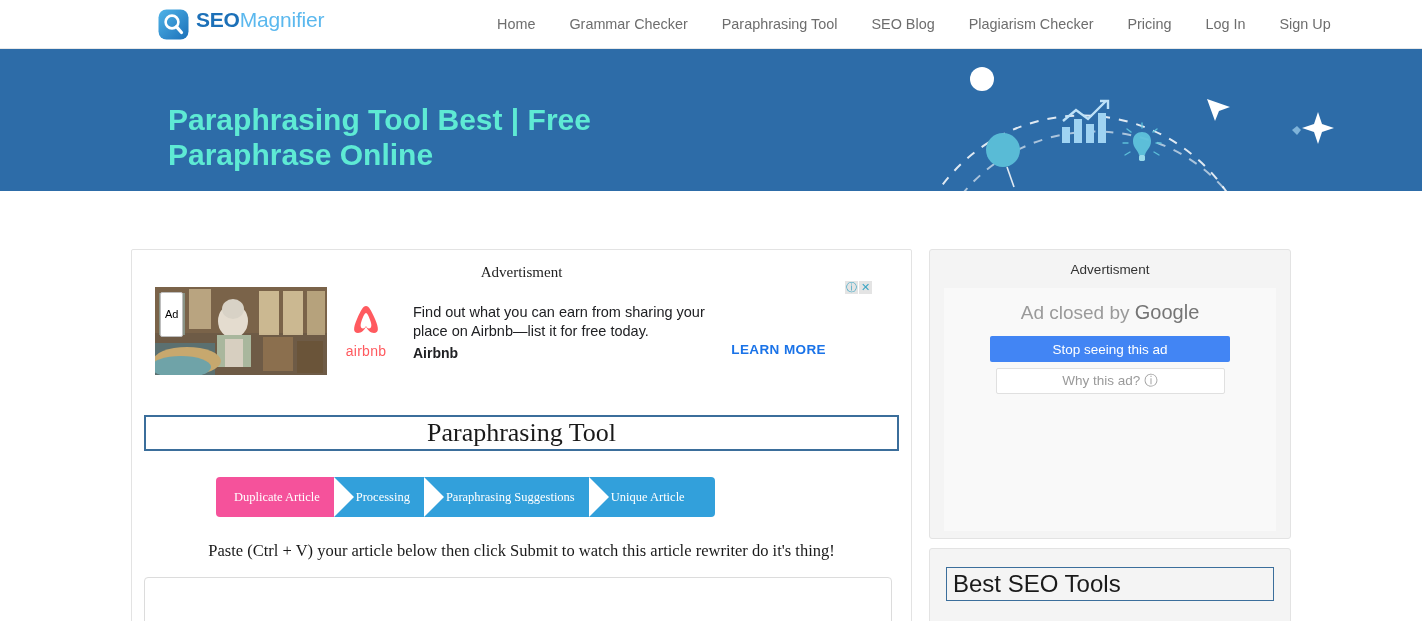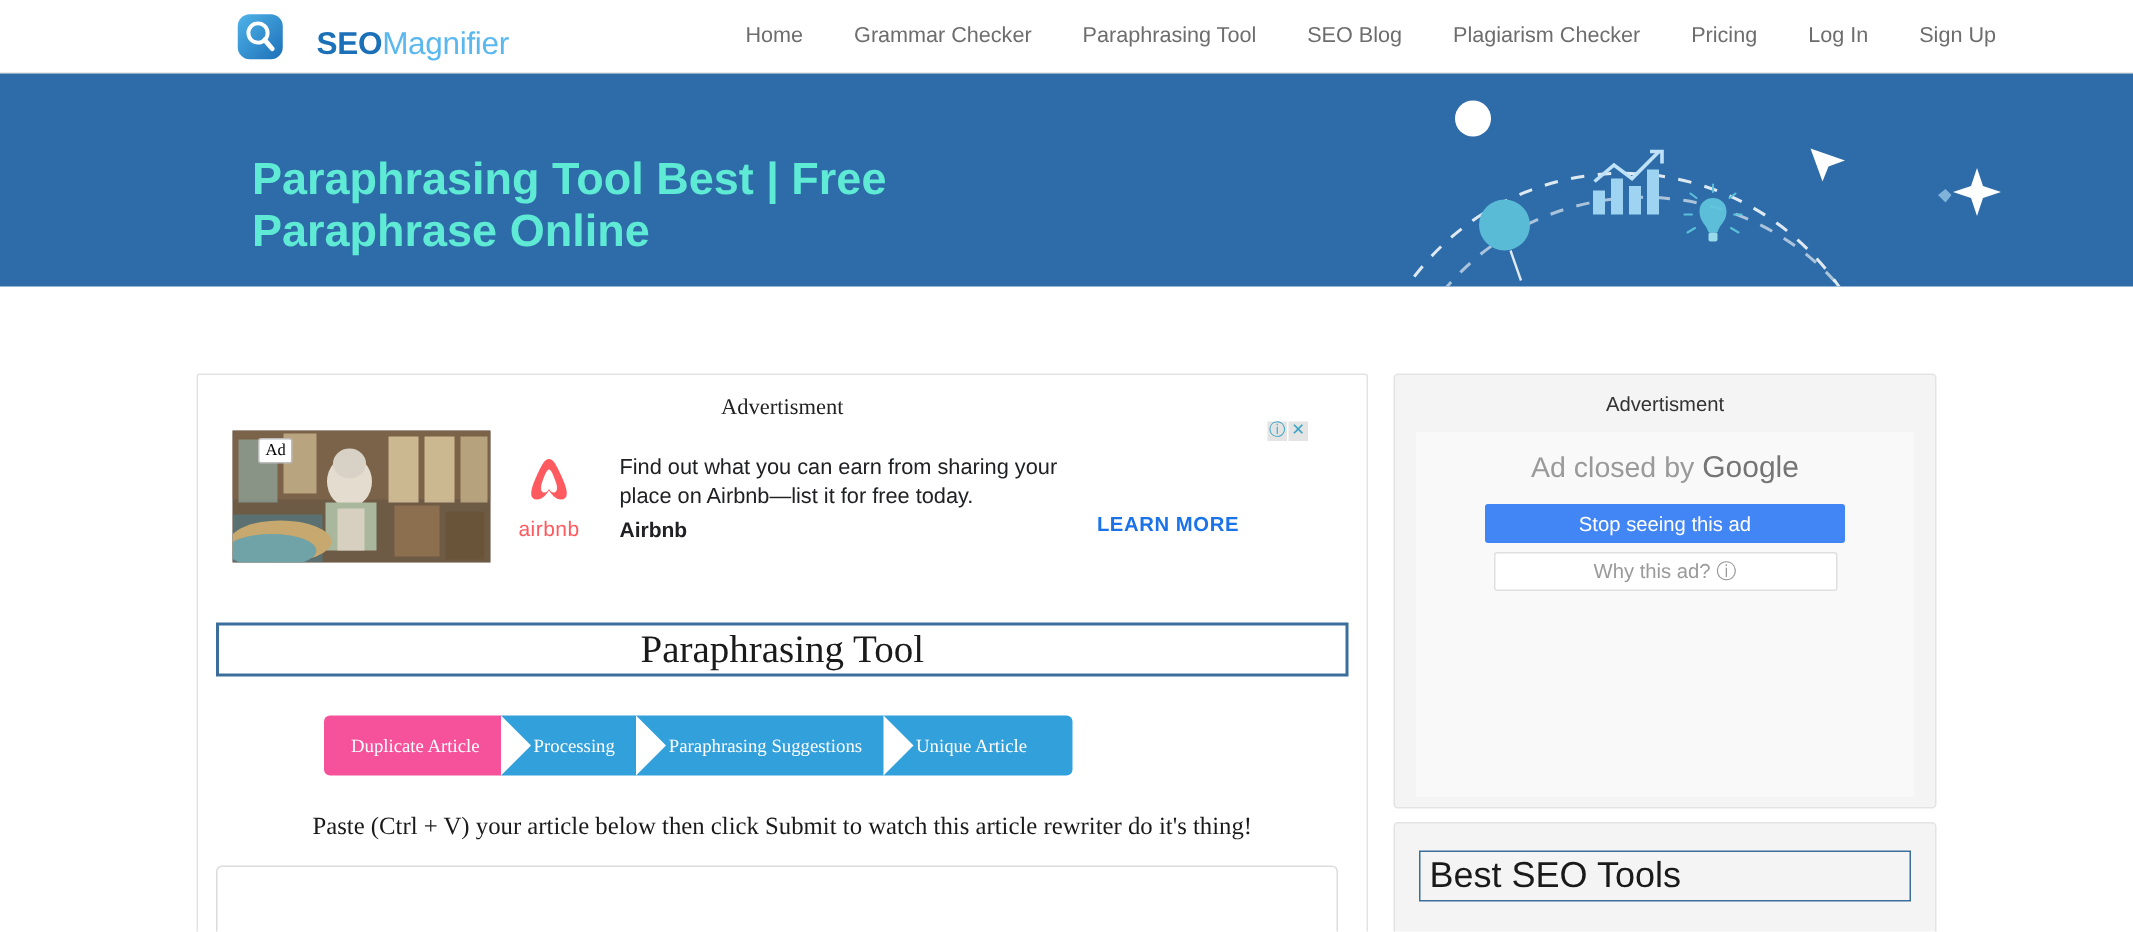--- a/index.html
+++ b/index.html
@@ -15,23 +15,23 @@
   .site-header {
     height: 49px;
     background: #ffffff;
     border-bottom: 1px solid #e8e8e8;
     display: flex;
     align-items: center;
     position: relative;
   }
   .logo-wrap {
     display: flex;
-    align-items: flex-end;
+    align-items: flex-start;
     margin-left: 158px;
-    gap: 22px;
+    gap: 7px;
     text-decoration: none;
   }
   .logo-mark {
     width: 31px; height: 31px;
     flex: 0 0 31px;
     position: relative;
   }
   .logo-text {
     font-size: 21px;
     letter-spacing: -0.2px;
@@ -119,29 +119,29 @@
   }
   .ad-image {
     width: 172px; height: 88px;
     flex: 0 0 172px;
     position: relative;
     overflow: hidden;
     background: #6b5b4a;
   }
   .ad-badge {
     position: absolute;
-    left: 17px; top: 5px;
+    left: 5px; top: 5px;
     background: #ffffff;
     color: #000;
     font-size: 11px;
     line-height: 13px;
-    padding: 1px 4px;
+    padding: 15px 4px;
     border: 1px solid #bdbdbd;
     border-radius: 2px;
-    font-family: Liberation Serif, serif;
+    font-family: Liberation Sans, sans-serif;
   }
   .ad-brand {
     width: 78px;
     flex: 0 0 78px;
     text-align: center;
     padding-top: 16px;
   }
   .ad-brand-name {
     color: #FF5A5F;
     font-size: 14px;

